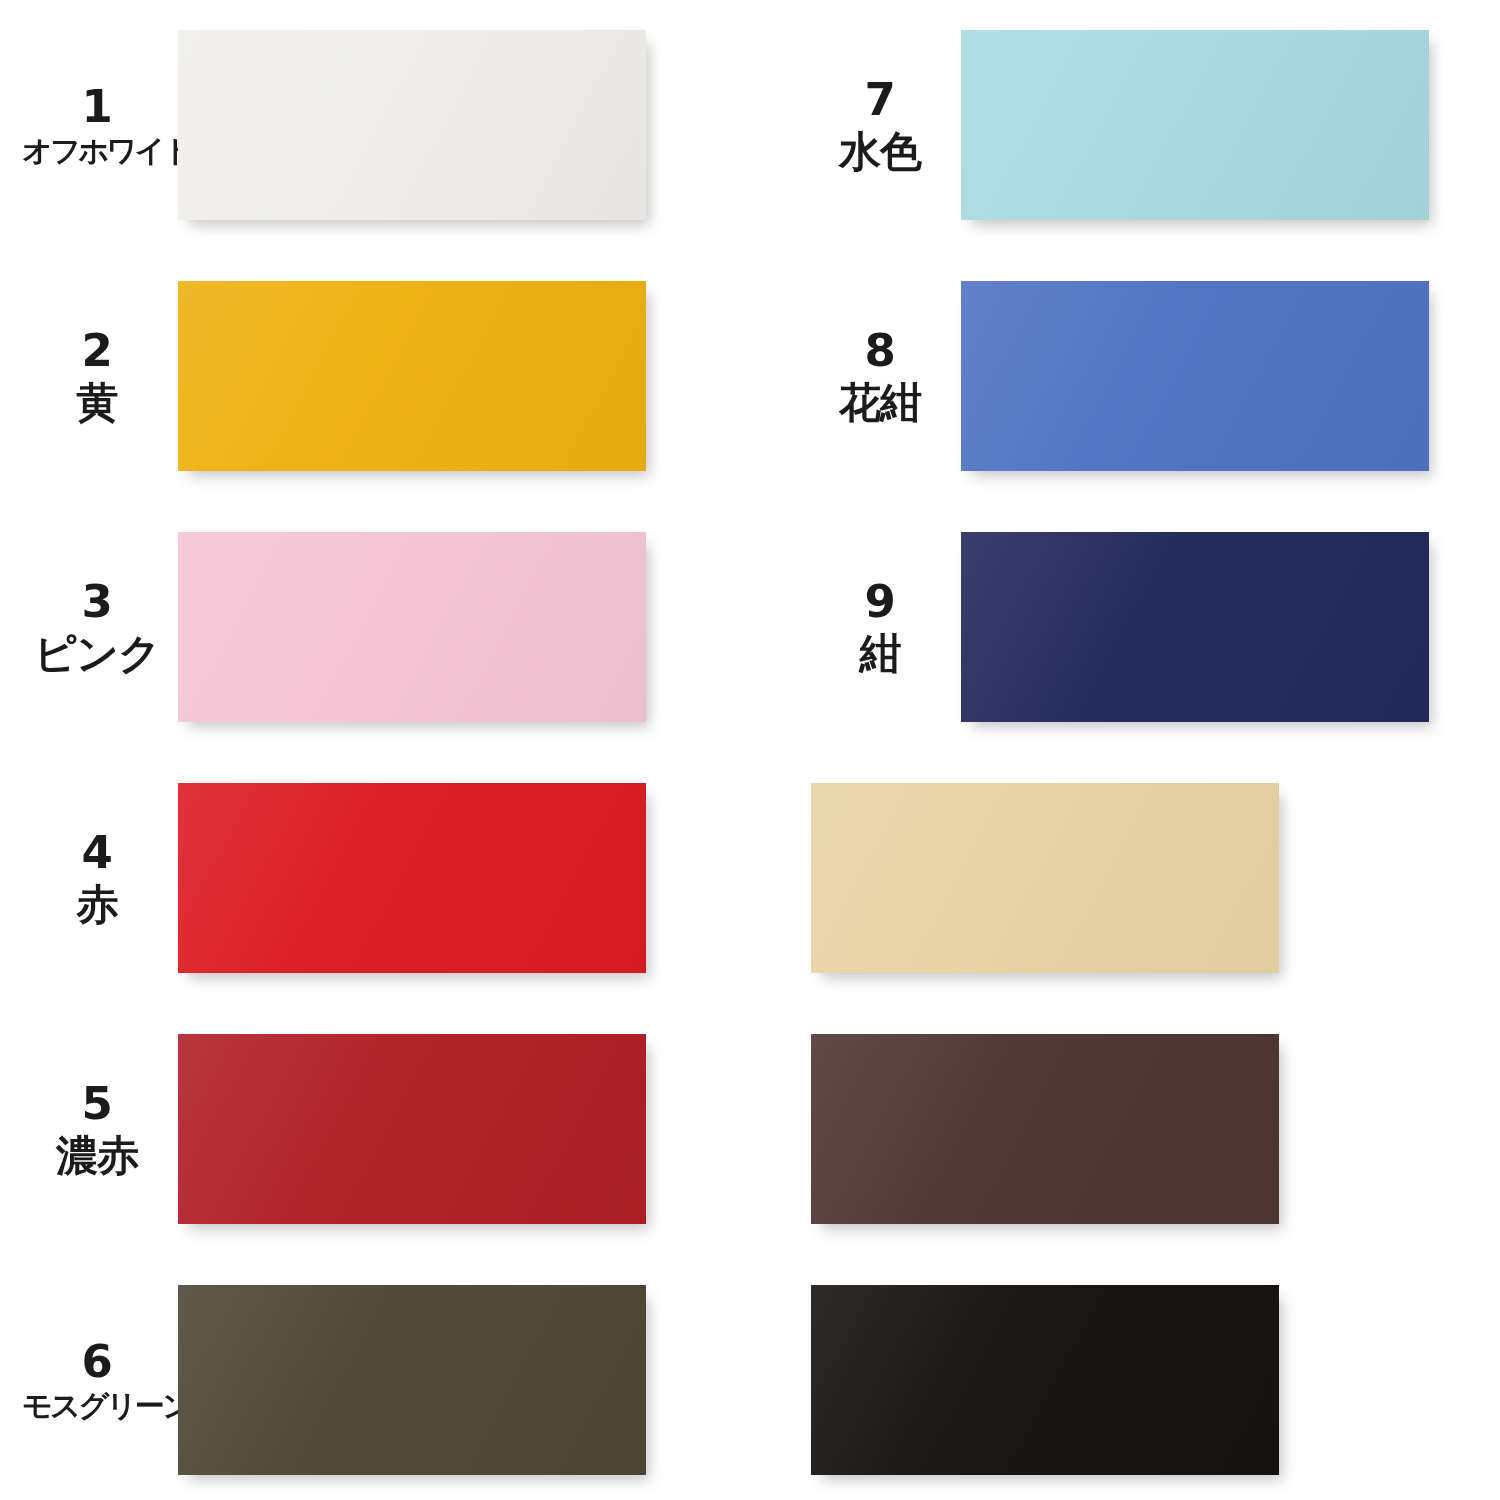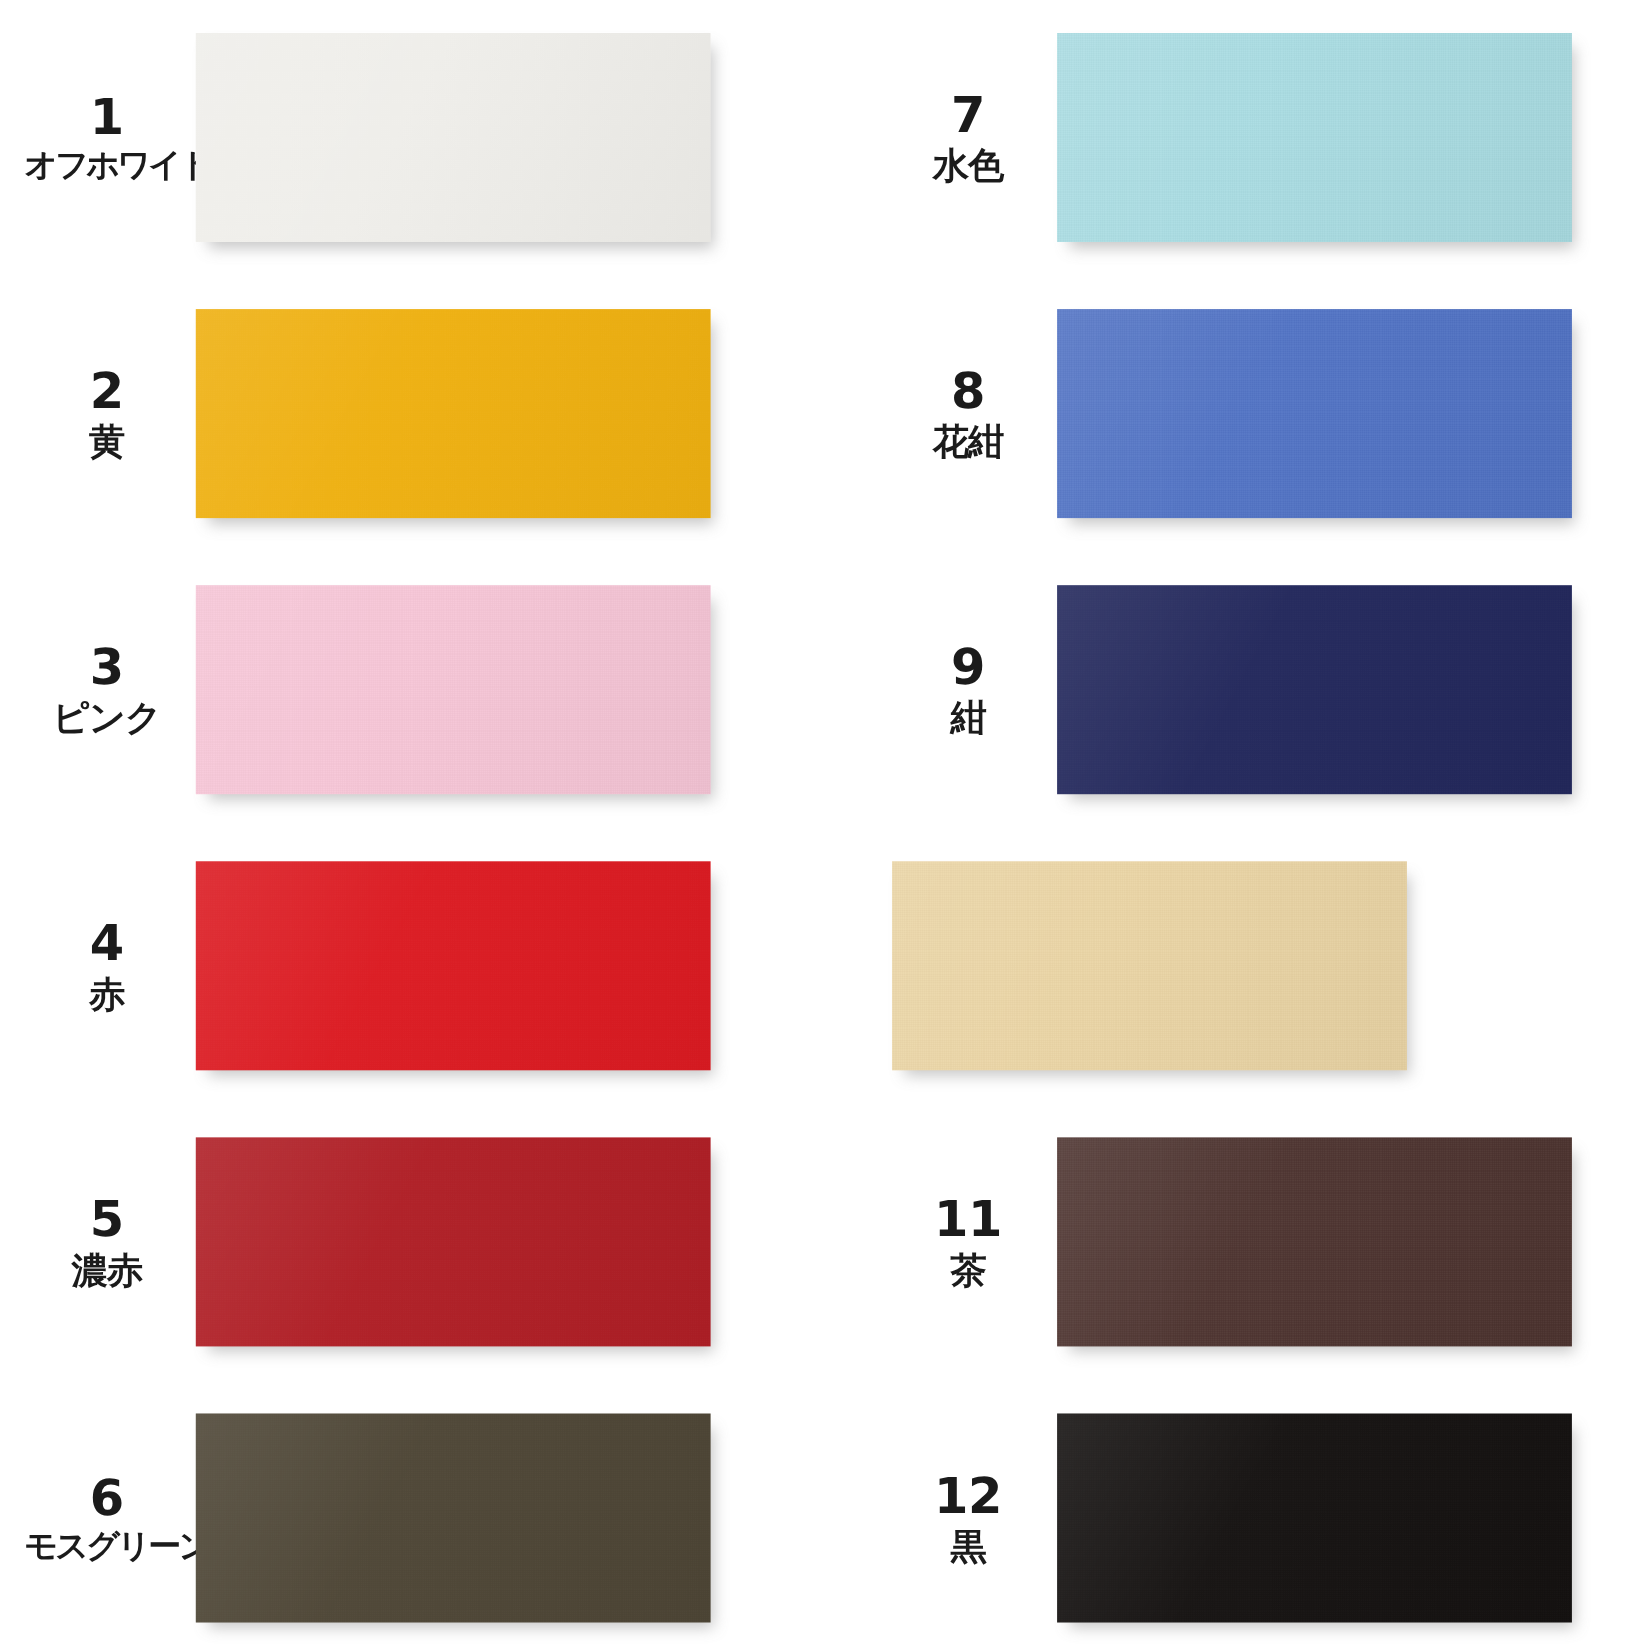--- a/index.html
+++ b/index.html
@@ -56,21 +56,21 @@
     font-size: 45px;
     font-weight: bold;
     letter-spacing: -0.5px;
     color: #1b1b1b;
     margin-bottom: 2px;
     white-space: nowrap;
   }
 
   .label-name {
     display: block;
-    font-size: 33px;
+    font-size: 42px;
     font-weight: bold;
     color: #1b1b1b;
     white-space: nowrap;
     letter-spacing: -1px;
   }
   .label-name.long {
     font-size: 31px;
     letter-spacing: -2px;
   }
   .label-name.xlong {
@@ -201,31 +201,23 @@
         <div class="swatch-wrap">
           <div class="swatch smooth" style="background: rgb(35, 40, 92); width: 468px; height: 190px;"></div>
         </div>
       </div>
       <div class="swatch-row" style="top: 783px;">
         <div class="swatch-wrap">
           <div class="swatch" style="background: rgb(235, 213, 165); width: 468px; height: 190px;"></div>
         </div>
       </div>
       <div class="swatch-row" style="top: 1034px;">
-        <div class="label-block">
-          <span class="label-number">11</span>
-          <span class="label-name">茶</span>
-        </div>
         <div class="swatch-wrap">
           <div class="swatch" style="background: rgb(77, 51, 47); width: 468px; height: 190px;"></div>
         </div>
       </div>
       <div class="swatch-row" style="top: 1285px;">
-        <div class="label-block">
-          <span class="label-number">12</span>
-          <span class="label-name">黒</span>
-        </div>
         <div class="swatch-wrap">
           <div class="swatch smooth" style="background: rgb(21, 18, 17); width: 468px; height: 190px;"></div>
         </div>
       </div>
     </div>
 </div>
 
 </body></html>

